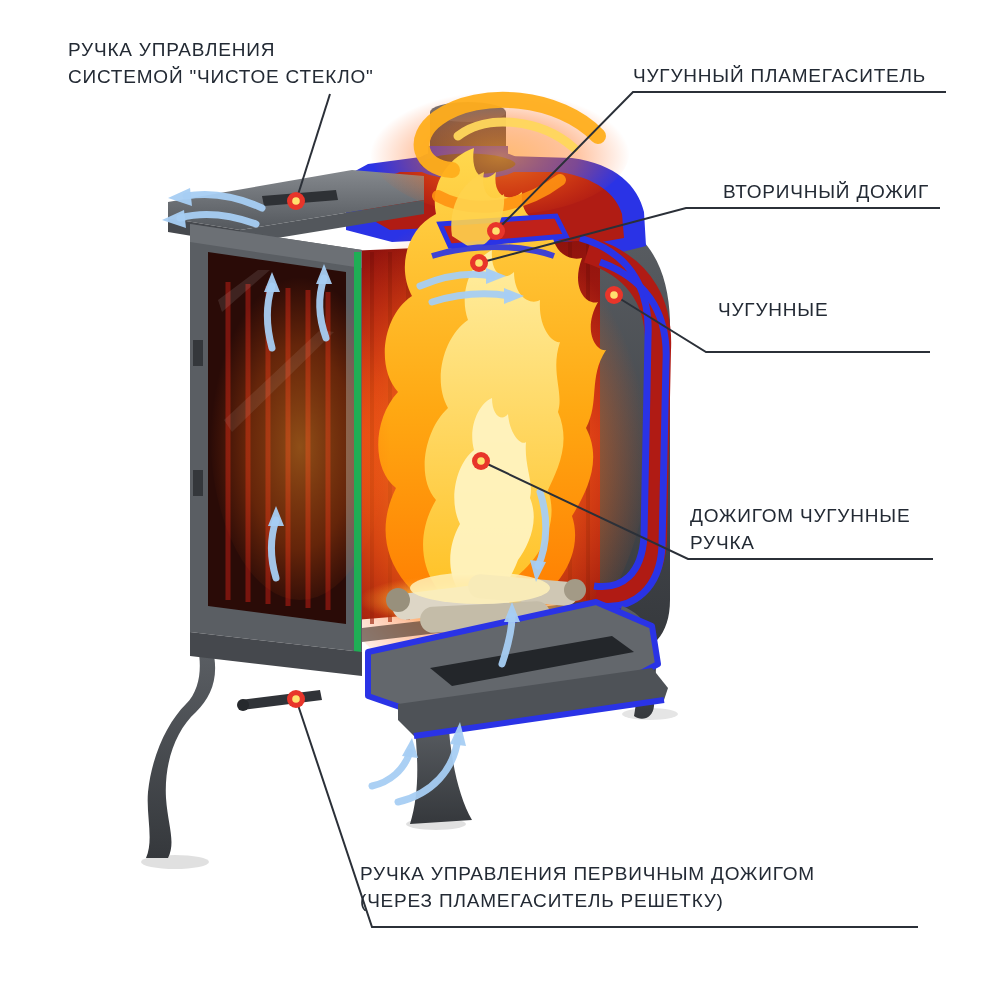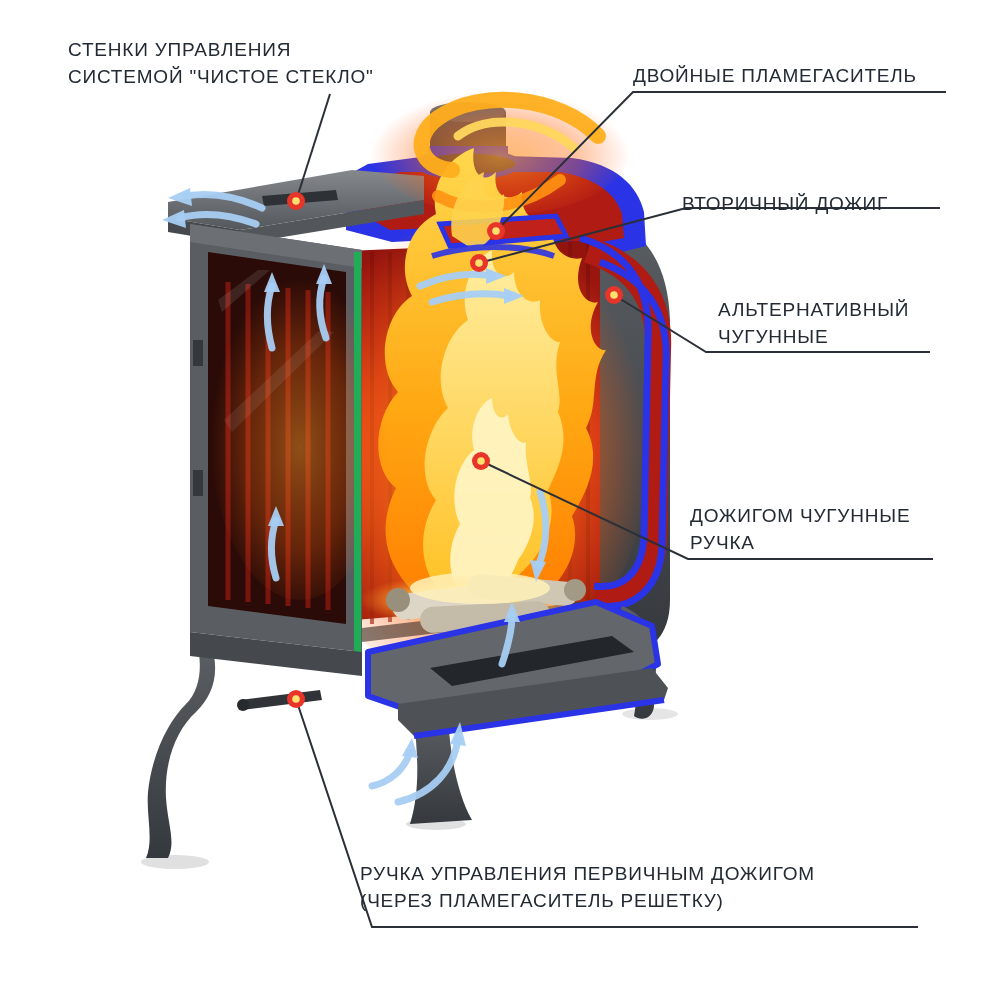--- a/index.html
+++ b/index.html
@@ -239,34 +239,33 @@
       <circle cx="481" cy="461" r="3.8" fill="#ffe06e"></circle>
     </g>
     <g>
       <circle cx="296" cy="699" r="9" fill="#e8352a"></circle>
       <circle cx="296" cy="699" r="3.8" fill="#ffe06e"></circle>
     </g>
   </g>
 </svg>
 
 <div class="lbl" style="left:68px;top:36px;">
-  <span>СТЕНКИ УПРАВЛЕНИЯ</span>
+  <span>РУЧКА УПРАВЛЕНИЯ</span>
   <span>СИСТЕМОЙ "ЧИСТОЕ СТЕКЛО"</span>
 </div>
 
 <div class="lbl" style="left:633px;top:62px;">
-  <span>ДВОЙНЫЕ ПЛАМЕГАСИТЕЛЬ</span>
-</div>
-
-<div class="lbl" style="left:682px;top:178px;margin-top:12px;">
+  <span>ЧУГУННЫЙ ПЛАМЕГАСИТЕЛЬ</span>
+</div>
+
+<div class="lbl" style="left:723px;top:178px;">
   <span>ВТОРИЧНЫЙ ДОЖИГ</span>
 </div>
 
 <div class="lbl" style="left:718px;top:296px;">
-  <span>АЛЬТЕРНАТИВНЫЙ</span>
   <span>ЧУГУННЫЕ</span>
 </div>
 
 <div class="lbl" style="left:690px;top:502px;">
   <span>ДОЖИГОМ ЧУГУННЫЕ</span>
   <span>РУЧКА</span>
 </div>
 
 <div class="lbl" style="left:360px;top:860px;">
   <span>РУЧКА УПРАВЛЕНИЯ ПЕРВИЧНЫМ ДОЖИГОМ</span>

